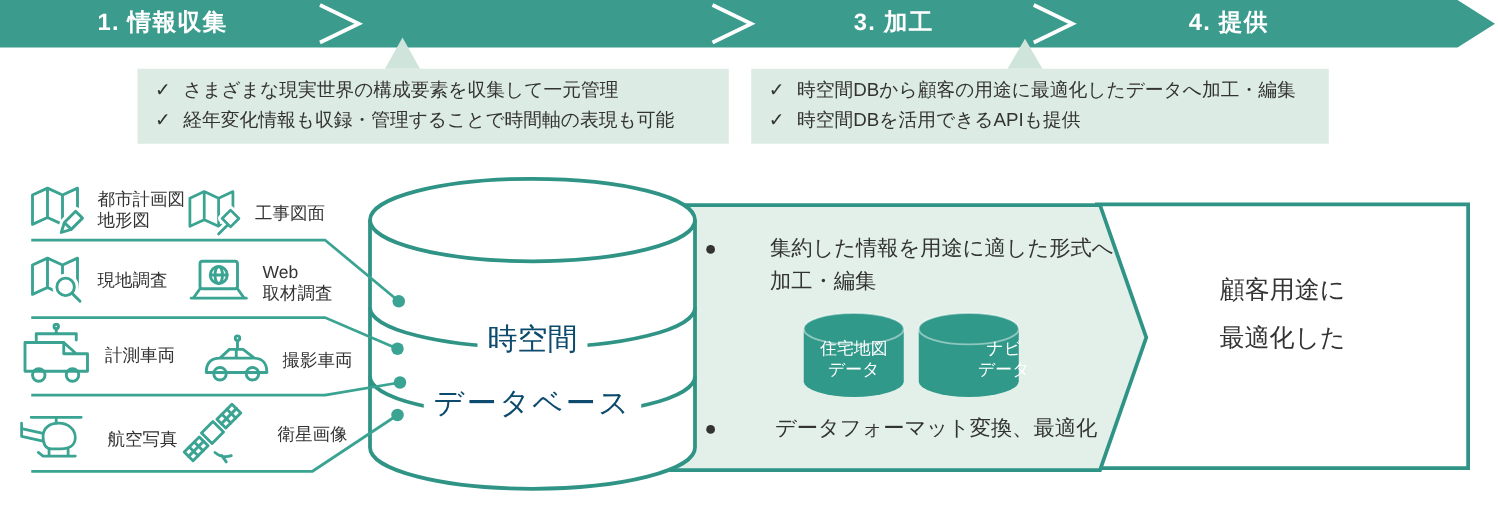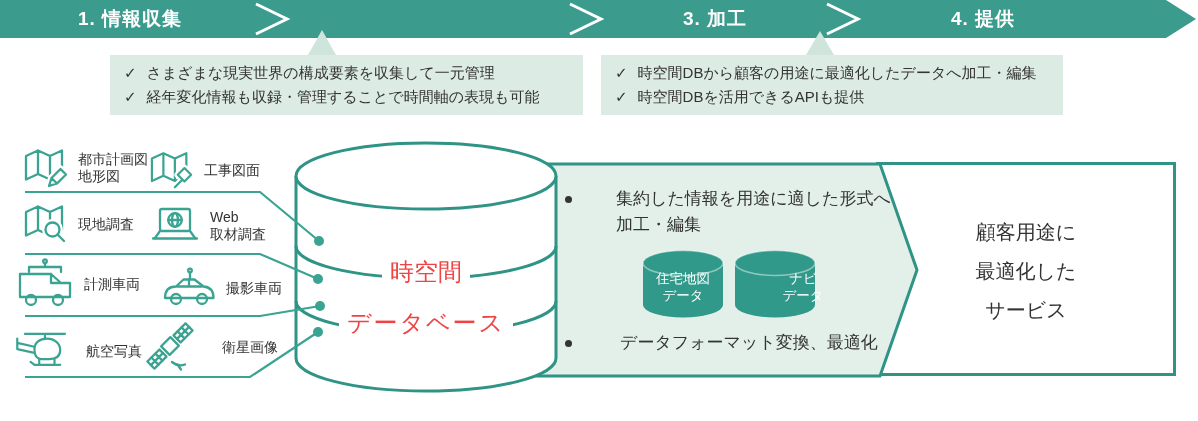--- a/index.html
+++ b/index.html
@@ -39,21 +39,21 @@
 
   
   .source{position:absolute;display:flex;align-items:center;gap:10px;z-index:2;}
   .slabel{font-size:14px;line-height:17px;color:var(--text-dark);white-space:nowrap;}
   .slabel span{display:block;}
   .ic{fill:none;stroke:var(--teal-line);stroke-width:2.3;stroke-linecap:round;stroke-linejoin:round;}
   .halo{fill:#fff;stroke:#fff;stroke-width:7;stroke-linejoin:round;}
 
   
   .dbwrap{position:absolute;left:296px;width:260px;text-align:center;z-index:2;}
-  .dbwrap span{background:#fff;padding:0 8px;font-size:24px;color:#ef4444;line-height:30px;display:inline-block;}
+  .dbwrap span{background:#fff;padding:0 8px;font-size:24px;color:#0c4a6e;line-height:30px;display:inline-block;}
   .db1{top:257px;} .db2{top:308px;} .db2 span{letter-spacing:2px;}
 
   
   .bullet{position:absolute;display:flex;gap:9px;font-size:17px;line-height:26px;color:var(--text-dark);z-index:2;white-space:nowrap;}
   .bdot{width:7px;height:7px;border-radius:50%;background:var(--text-dark);margin-top:10px;flex:none;}
   .bullet .lines span{display:block;}
   .b1{left:565px;top:186px;gap:44px;} .b2{left:565px;top:330px;gap:48px;}
 
   
   .ctext{position:absolute;width:80px;top:270px;text-align:center;color:#fff;font-size:13.5px;line-height:17px;z-index:2;}
@@ -270,16 +270,15 @@
     <span>データ</span>
   </div>
   <div class="ctext ct2">
     <span>ナビ</span>
     <span>データ</span>
   </div>
 
   <div class="outtext">
     <span>顧客用途に</span>
     <span>最適化した</span>
-    <span>サービス</span>
   </div>
 
 </div>
 
 </body></html>

